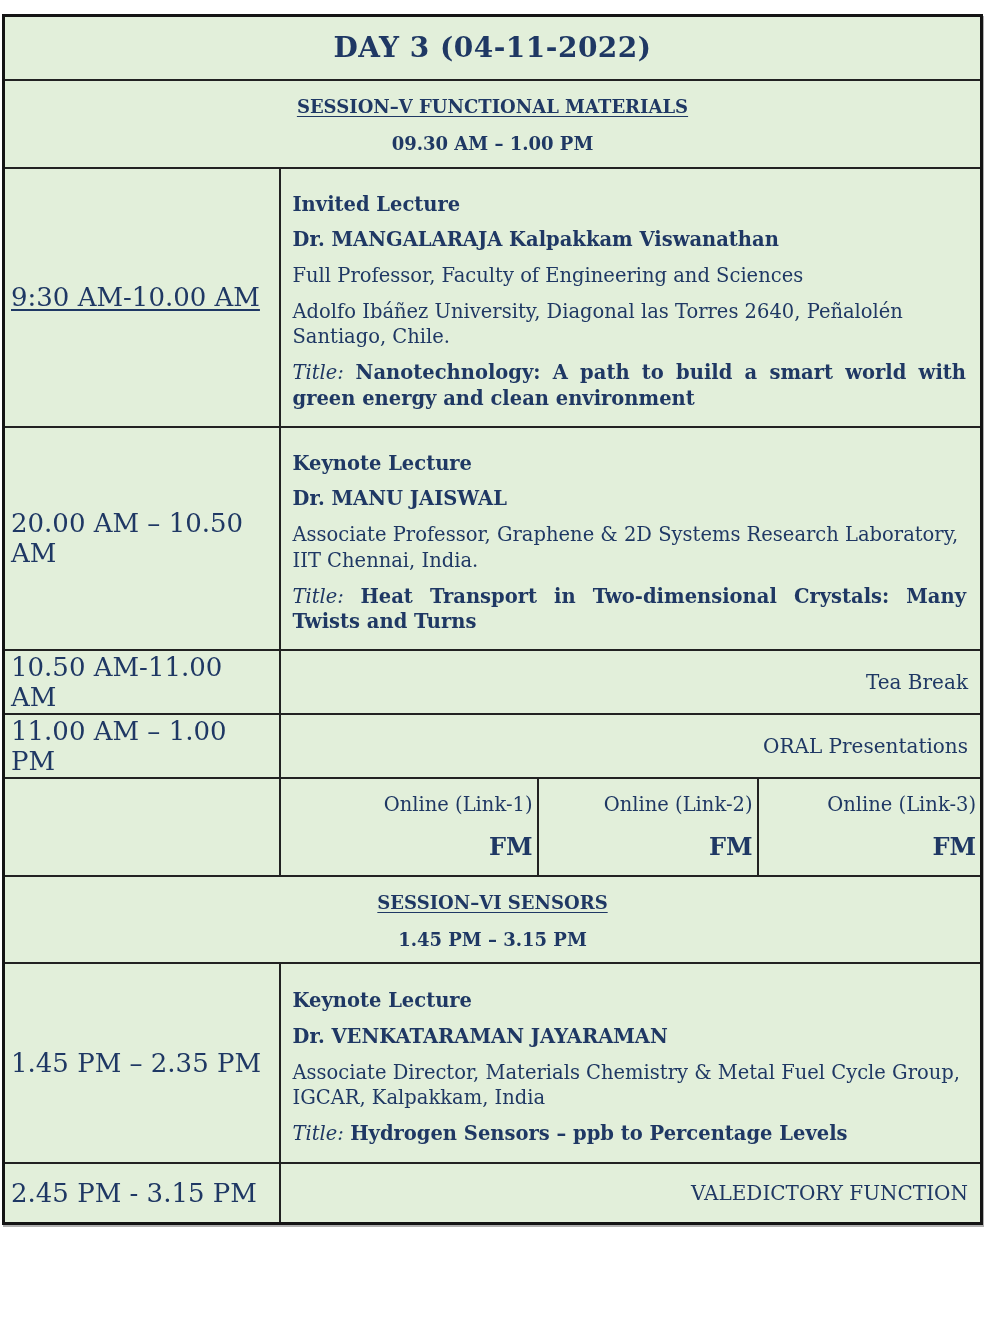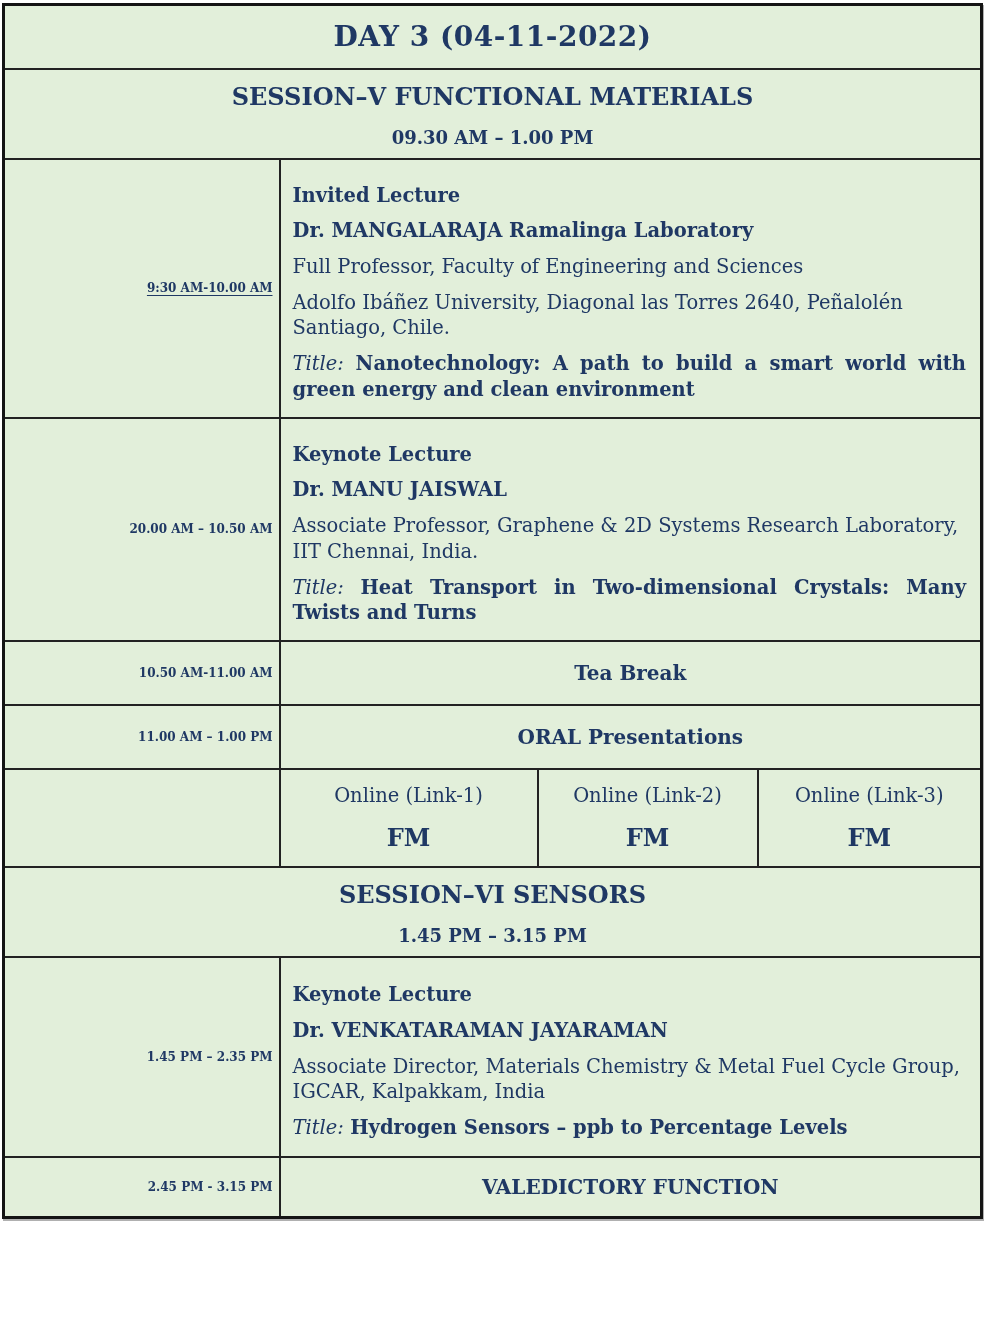--- a/index.html
+++ b/index.html
@@ -15,21 +15,21 @@
     position:relative;
     width:1000px;
     height:1318px;
     background:#ffffff;
     overflow:hidden;
   }
   table.sched{
     border-collapse:collapse;
     table-layout:fixed;
     width:978px;
-    margin:3px 0 0 2px;
+    margin:14px 0 0 2px;
     background:#e2efda;
     border:3px solid #141414;
     box-shadow:1px 2px 0 rgba(80,80,80,0.45);
   }
   table.sched td{
     border:2px solid #222222;
     vertical-align:middle;
     overflow:hidden;
   }
   
@@ -40,61 +40,62 @@
     letter-spacing:0.5px;
   }
   
   .c-session{
     text-align:center;
     vertical-align:middle;
     padding:6px 0;
   }
   .sess-title{
     font-weight:bold;
-    font-size:24px;
+    font-size:18px;
+    text-decoration:underline;
     text-underline-offset:3px;
     margin:6px 0 0 0;
   }
   .sess-time{
     font-weight:bold;
     font-size:18px;
     margin:16px 0 4px 0;
   }
   
   .c-time{
-    text-align:right;
-    font-weight:bold;
-    font-size:12px;
+    text-align:left;
+    font-weight:normal;
+    font-size:26px;
     padding:0 6px;
   }
   .u{ text-decoration:underline; text-underline-offset:3px; }
   
   .c-body{
     vertical-align:top;
     padding:13px 14px 4px 12px;
     font-size:19.5px;
     text-align:left;
   }
   .c-body p{
     margin:10px 0;
     line-height:1.32;
   }
   .b{ font-weight:bold; }
   .it{ font-style:italic; }
   .just{ text-align:justify; }
   
   .c-label{
-    font-weight:bold;
+    font-weight:normal;
     font-size:20px;
-    text-align:center;
+    text-align:right;
     padding:5px 12px;
   }
   
   .c-link{
-    text-align:center;
+    text-align:right;
     font-size:19.5px;
     vertical-align:middle;
     padding:8px 4px;
   }
   .c-link .link-line{ margin:6px 0 0 0; }
   .c-link .room-line{ font-weight:bold; margin:16px 0 6px 0; font-size:24px; }
 </style>
 </head>
 <body>
 
@@ -118,21 +119,21 @@
         <div class="sess-time">09.30 AM – 1.00 PM</div>
       </td>
     </tr>
 
     <tr style="height:247px">
       <td class="c-time">
         <span class="u">9:30 AM-10.00 AM</span>
       </td>
       <td colspan="3" class="c-body">
         <p class="b">Invited Lecture</p>
-        <p class="b">Dr. MANGALARAJA Ramalinga Laboratory</p>
+        <p class="b">Dr. MANGALARAJA Kalpakkam Viswanathan</p>
         <p>Full Professor, Faculty of Engineering and Sciences</p>
         <p>Adolfo Ibáñez University, Diagonal las Torres 2640, Peñalolén Santiago, Chile.</p>
         <p class="just"><span class="it">Title:</span> <span class="b">Nanotechnology: A path to build a smart world with green energy and clean environment</span></p>
       </td>
     </tr>
 
     <tr style="height:218px">
       <td class="c-time">20.00 AM – 10.50 AM</td>
       <td colspan="3" class="c-body">
         <p class="b">Keynote Lecture</p>

